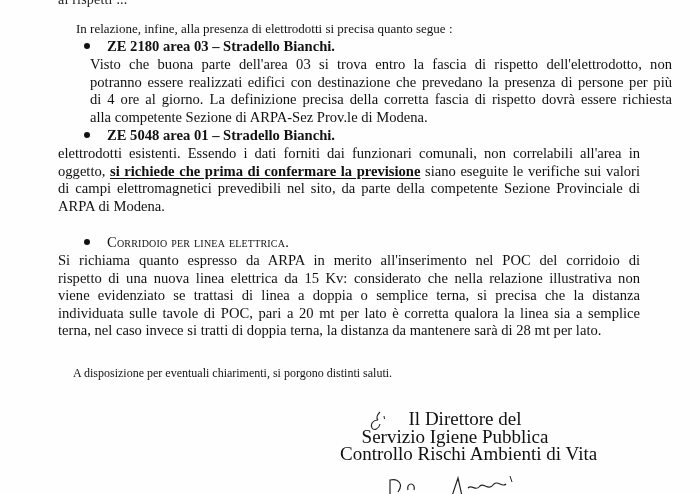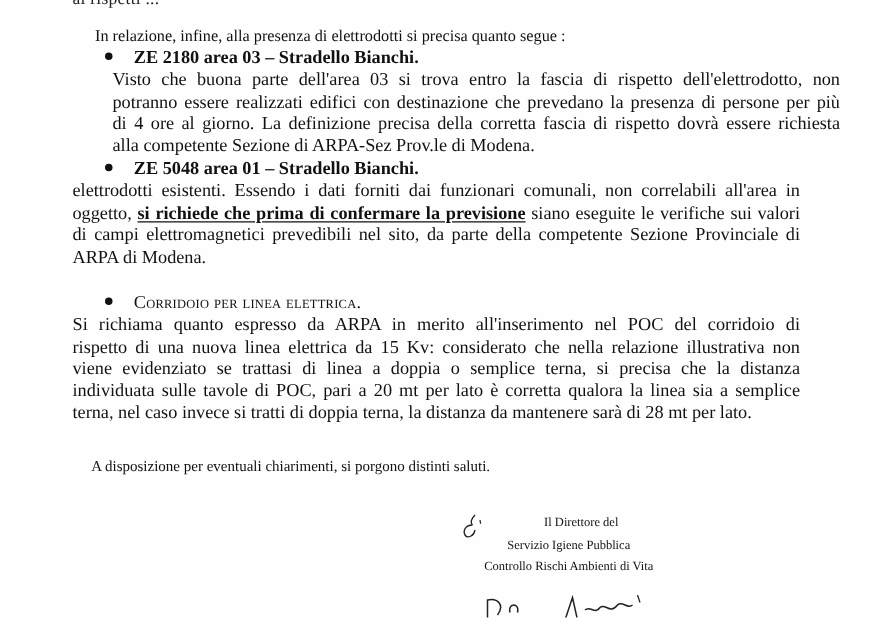--- a/index.html
+++ b/index.html
@@ -77,21 +77,21 @@
       left: 73px;
       top: 366px;
       font-size: 12px;
       white-space: nowrap;
     }
     .signature-block {
       position: absolute;
       left: 340px;
       top: 410px;
       width: 230px;
-      font-size: 10px;
+      font-size: 19px;
       line-height: 17.5px;
       text-align: center;
     }
     .signature-block div { white-space: nowrap; }
     .sig-scrawl {
       position: absolute;
       left: 360px;
       top: 476px;
       width: 180px;
       height: 20px;

